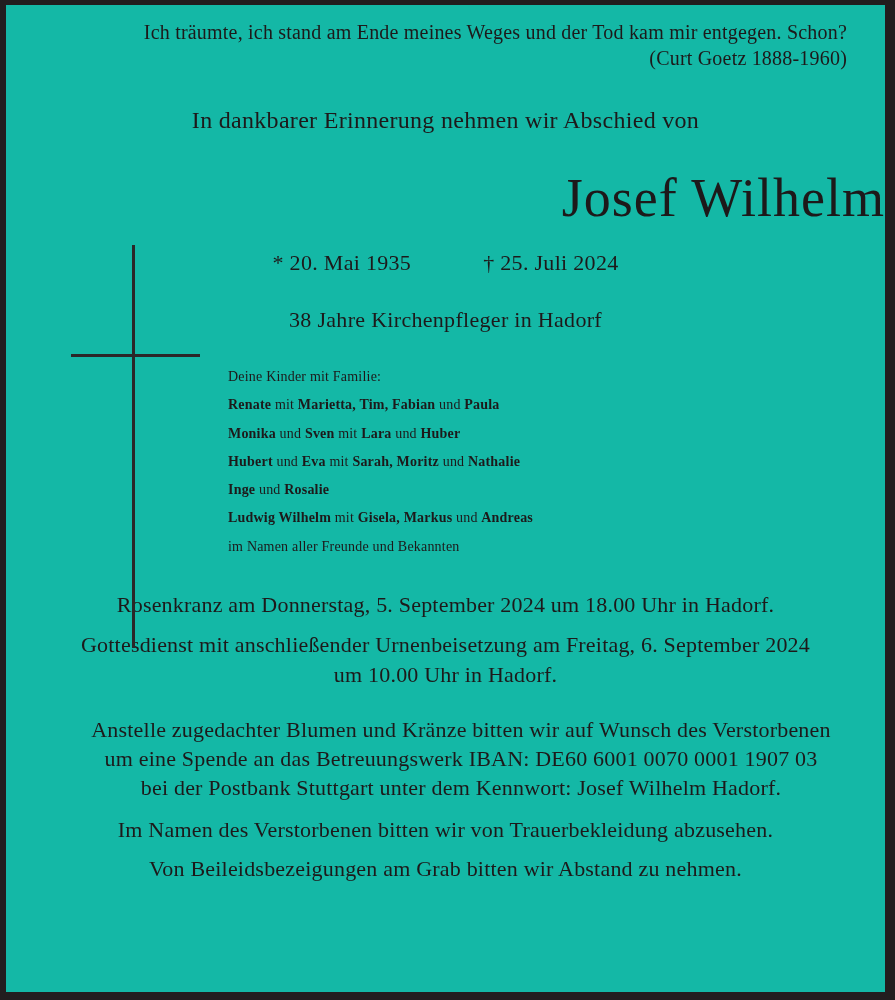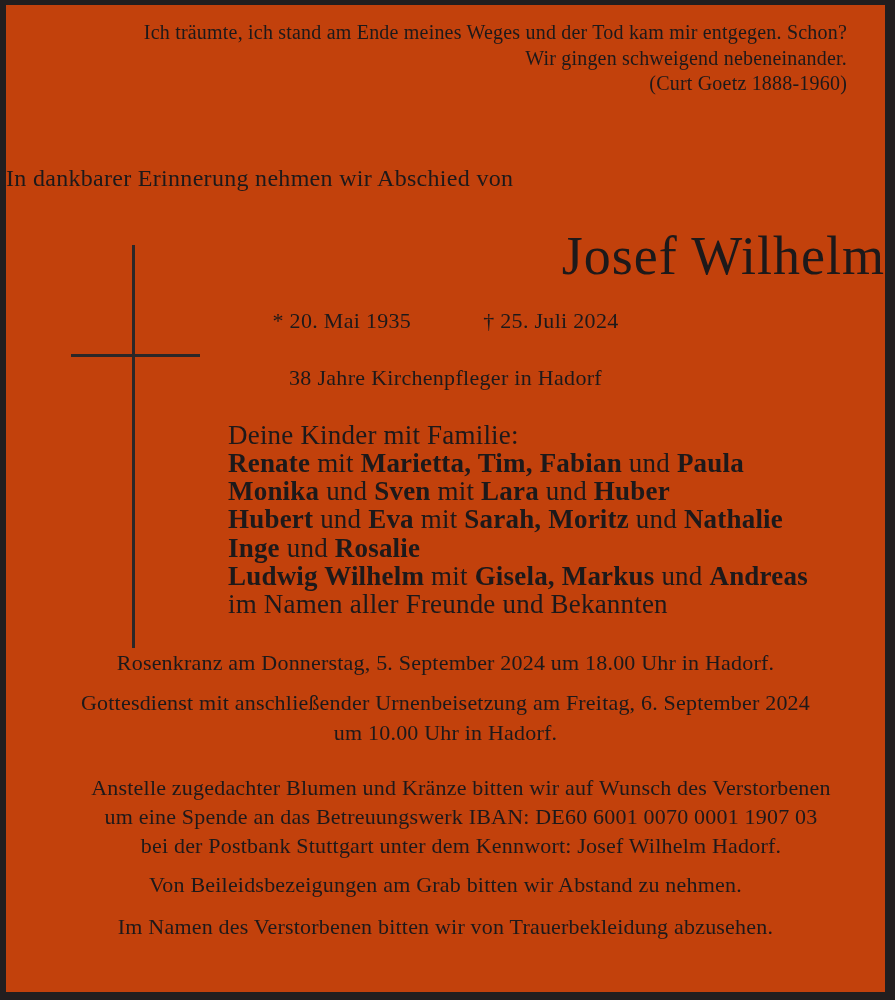--- a/index.html
+++ b/index.html
@@ -5,41 +5,42 @@
   html, body {
     margin: 0;
     padding: 0;
     background: #ffffff;
   }
   .sheet {
     position: relative;
     width: 895px;
     height: 1000px;
     box-sizing: border-box;
-    background: #c2410c;
+    background: #14b8a6;
     border-style: solid;
     border-color: #221e1f;
     border-top-width: 5px;
     border-right-width: 10px;
     border-bottom-width: 8px;
     border-left-width: 6px;
     font-family: "Liberation Serif", "DejaVu Serif", serif;
     color: #1d191a;
     overflow: hidden;
   }
   .quote {
     padding-top: 15px;
     padding-right: 38px;
     text-align: right;
     font-size: 20px;
     line-height: 25.5px;
     letter-spacing: 0.2px;
   }
   .opening {
-    margin-top: 66px;
+    margin-top: 34px;
+    text-align: center;
     font-size: 24px;
     line-height: 30px;
     letter-spacing: 0.3px;
   }
   .name {
     margin: 32px 0 0 0;
     text-align: right;
     font-size: 54px;
     line-height: 62px;
     font-weight: normal;
@@ -56,21 +57,21 @@
   }
   .role {
     margin-top: 29px;
     text-align: center;
     font-size: 22px;
     line-height: 28px;
     letter-spacing: 0.3px;
   }
   .family {
     margin: 29px 0 0 222px;
-    font-size: 27px;
+    font-size: 14px;
     line-height: 28.3px;
     letter-spacing: 0.2px;
   }
   .b { font-weight: bold; }
   .ann {
     text-align: center;
     font-size: 22px;
     letter-spacing: 0.2px;
   }
   .a1 { margin-top: 30px; line-height: 28px; }
@@ -102,21 +103,20 @@
     background: #2b2728;
   }
 </style>
 </head>
 <body>
 
 <div class="sheet">
 
   <div class="quote">
     <div>Ich träumte, ich stand am Ende meines Weges und der Tod kam mir entgegen. Schon?</div>
-    <div>Wir gingen schweigend nebeneinander.</div>
     <div>(Curt Goetz 1888-1960)</div>
   </div>
 
   <div class="opening">In dankbarer Erinnerung nehmen wir Abschied von</div>
 
   <div class="cross">
     <div class="cross-v"></div>
     <div class="cross-h"></div>
   </div>
 
@@ -147,21 +147,21 @@
     <div>Gottesdienst mit anschließender Urnenbeisetzung am Freitag, 6. September 2024</div>
     <div>um 10.00 Uhr in Hadorf.</div>
   </div>
 
   <div class="ann a3">
     <div>Anstelle zugedachter Blumen und Kränze bitten wir auf Wunsch des Verstorbenen</div>
     <div>um eine Spende an das Betreuungswerk IBAN: DE60 6001 0070 0001 1907 03</div>
     <div>bei der Postbank Stuttgart unter dem Kennwort: Josef Wilhelm Hadorf.</div>
   </div>
 
+  <div class="ann a4">
+    <div>Im Namen des Verstorbenen bitten wir von Trauerbekleidung abzusehen.</div>
+  </div>
+
   <div class="ann a5">
     <div>Von Beileidsbezeigungen am Grab bitten wir Abstand zu nehmen.</div>
-  </div>
-
-  <div class="ann a4">
-    <div>Im Namen des Verstorbenen bitten wir von Trauerbekleidung abzusehen.</div>
   </div>
 
 </div>
 
 </body></html>

